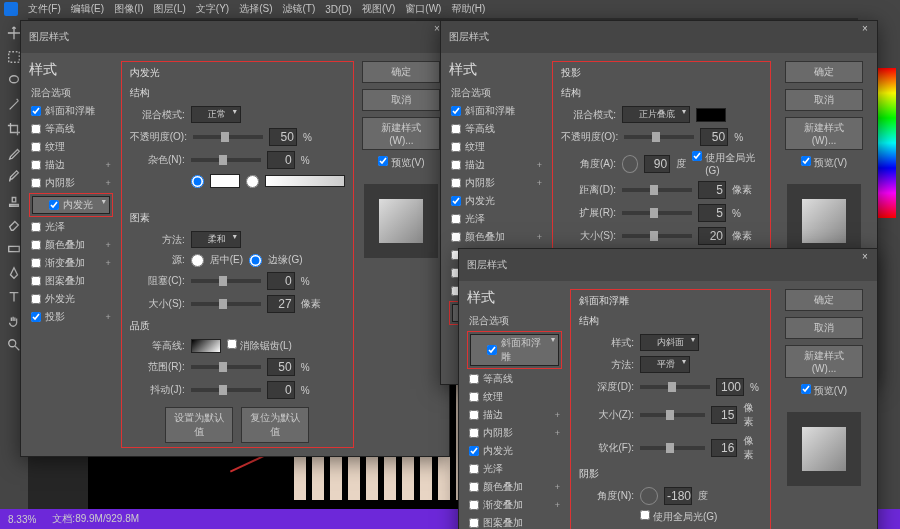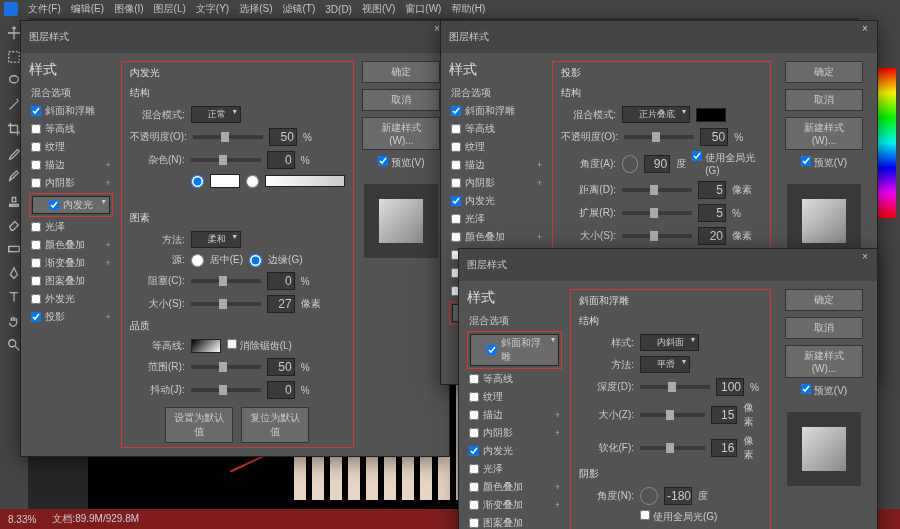--- a/index.html
+++ b/index.html
@@ -13,21 +13,21 @@
 .rpanel{position:absolute;right:0;top:18px;width:42px;bottom:20px;background:#454545}
 .hue{position:absolute;right:4px;top:50px;width:32px;height:150px;background:linear-gradient(to bottom,red,#ff0,#0f0,#0ff,#00f,#f0f,red)}
 .canvas{position:absolute;left:28px;top:40px;right:42px;bottom:20px;background:#262626}
 .artwork{position:absolute;left:60px;top:270px;width:370px;height:220px;background:#000}
 .shape{position:absolute;left:260px;top:280px;width:180px;height:180px;background:#e8d5c4}
 .shape::before{content:"";position:absolute;inset:0;background:repeating-linear-gradient(90deg,#000 0 6px,transparent 6px 18px)}
 .shape::after{content:"";position:absolute;left:50px;top:50px;width:80px;height:80px;background:#e8d5c4;border-radius:50%}
 .stamp{position:absolute;left:90px;top:370px;width:32px;height:32px;background:#fff;border-radius:50%;border:2px solid #1a5fb4}
 .arrow{position:absolute;left:200px;top:420px;width:50px;height:2px;background:#d33;transform:rotate(-25deg)}
 .arrow::after{content:"";position:absolute;right:-2px;top:-3px;border:4px solid transparent;border-left-color:#d33}
-.statusbar{position:absolute;left:0;right:0;bottom:0;height:20px;background:#7f1d1d;display:flex;align-items:center;padding:0 8px;gap:16px;font-size:9px}
+.statusbar{position:absolute;left:0;right:0;bottom:0;height:20px;background:#6d28d9;display:flex;align-items:center;padding:0 8px;gap:16px;font-size:9px}
 .dialog{position:absolute;background:#535353;border:1px solid #222;box-shadow:0 4px 20px rgba(0,0,0,.5)}
 .dtitle{height:32px;background:#454545;display:flex;align-items:center;padding:0 8px;font-size:11px;position:relative}
 .dclose{position:absolute;right:4px;top:2px;width:16px;height:16px;cursor:pointer;text-align:center}
 .dbody{display:flex;padding:8px;gap:8px}
 .stylelist{width:95px;display:flex;flex-direction:column;gap:2px}
 .stylelist .hdr{font-size:14px;margin-bottom:4px;color:#ddd}
 .srow{display:flex;align-items:center;gap:4px;padding:1px 2px;cursor:pointer}
 .srow.sel{background:#6a6a6a}
 .srow input{width:10px;height:10px}
 .srow .plus{margin-left:auto;color:#aaa;font-size:9px}

